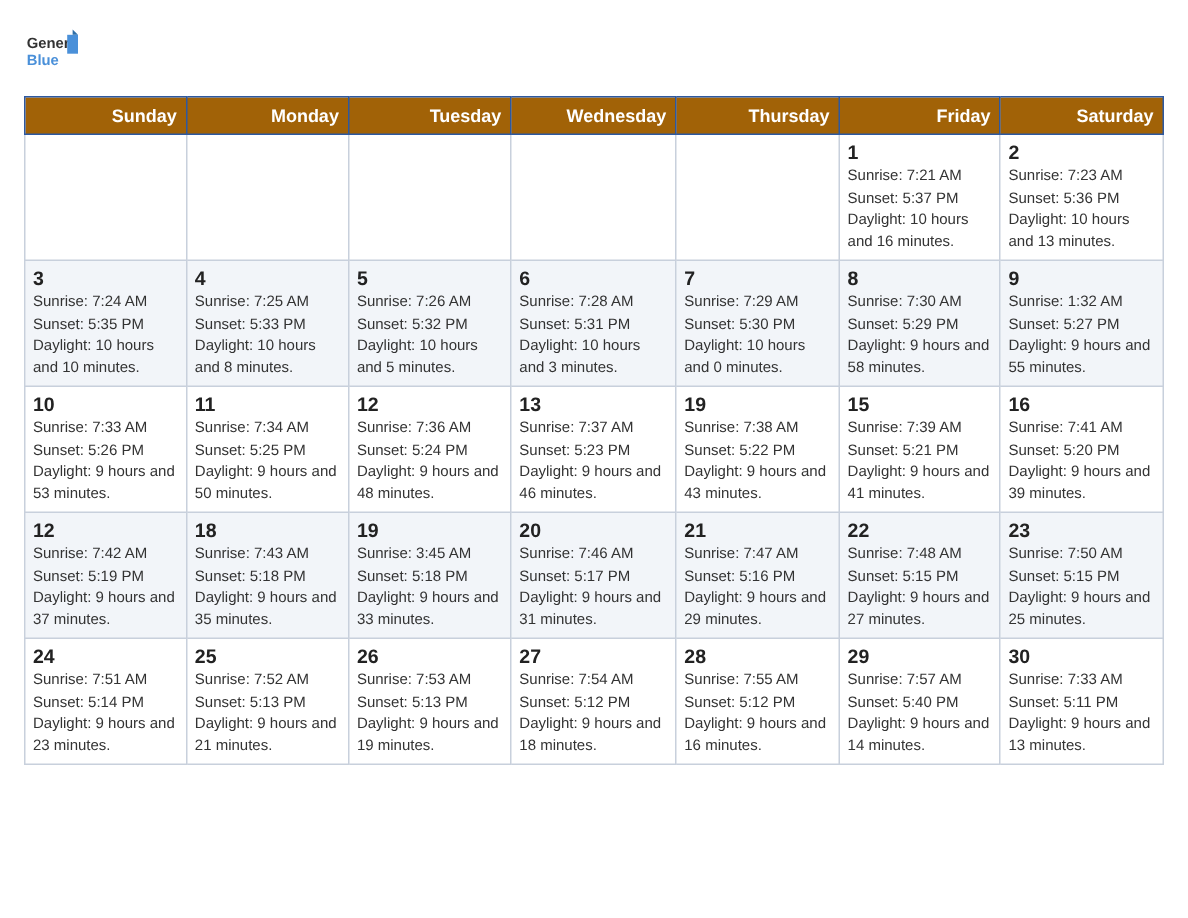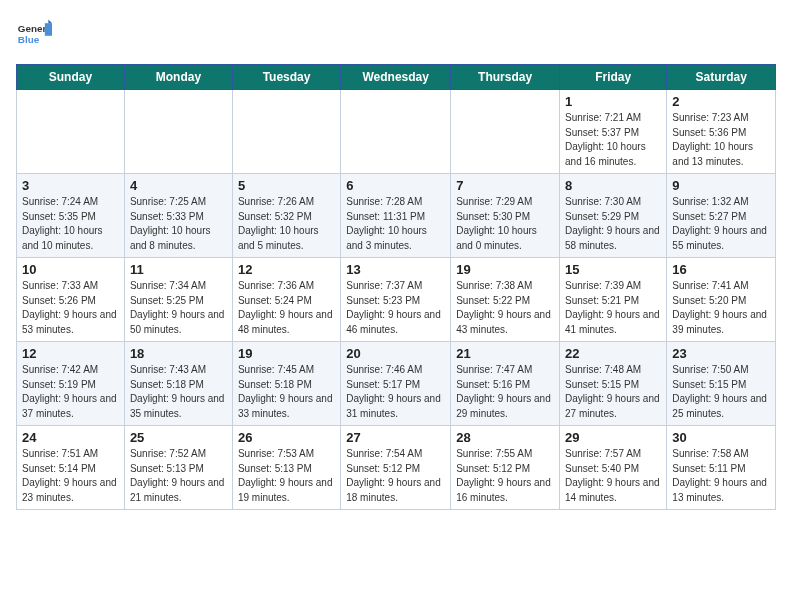--- a/index.html
+++ b/index.html
@@ -36,23 +36,23 @@
     .location {
       font-size: 15px;
       color: #555;
     }
     .calendar {
       width: 100%;
       border-collapse: collapse;
       font-size: 10.5px;
     }
     .calendar th {
-      background: #0f766e;
+      background: #a16207;
       color: #fff;
-      text-align: center;
+      text-align: right;
       padding: 5px 6px;
       font-size: 12px;
       font-weight: bold;
       border: 1px solid #2d58a0;
     }
     .calendar td {
       border: 1px solid #c8d0dc;
       vertical-align: top;
       padding: 4px 5px;
       width: 113px;
@@ -142,21 +142,21 @@
         </td>
         <td>
           <div class="day-number">5</div>
           <div class="day-info">Sunrise: 7:26 AM
 Sunset: 5:32 PM
 Daylight: 10 hours and 5 minutes.</div>
         </td>
         <td>
           <div class="day-number">6</div>
           <div class="day-info">Sunrise: 7:28 AM
-Sunset: 11:31 PM
+Sunset: 5:31 PM
 Daylight: 10 hours and 3 minutes.</div>
         </td>
         <td>
           <div class="day-number">7</div>
           <div class="day-info">Sunrise: 7:29 AM
 Sunset: 5:30 PM
 Daylight: 10 hours and 0 minutes.</div>
         </td>
         <td>
           <div class="day-number">8</div>
@@ -223,21 +223,21 @@
 Daylight: 9 hours and 37 minutes.</div>
         </td>
         <td>
           <div class="day-number">18</div>
           <div class="day-info">Sunrise: 7:43 AM
 Sunset: 5:18 PM
 Daylight: 9 hours and 35 minutes.</div>
         </td>
         <td>
           <div class="day-number">19</div>
-          <div class="day-info">Sunrise: 7:45 AM
+          <div class="day-info">Sunrise: 3:45 AM
 Sunset: 5:18 PM
 Daylight: 9 hours and 33 minutes.</div>
         </td>
         <td>
           <div class="day-number">20</div>
           <div class="day-info">Sunrise: 7:46 AM
 Sunset: 5:17 PM
 Daylight: 9 hours and 31 minutes.</div>
         </td>
         <td>
@@ -291,19 +291,19 @@
 Daylight: 9 hours and 16 minutes.</div>
         </td>
         <td>
           <div class="day-number">29</div>
           <div class="day-info">Sunrise: 7:57 AM
 Sunset: 5:40 PM
 Daylight: 9 hours and 14 minutes.</div>
         </td>
         <td>
           <div class="day-number">30</div>
-          <div class="day-info">Sunrise: 7:58 AM
+          <div class="day-info">Sunrise: 7:33 AM
 Sunset: 5:11 PM
 Daylight: 9 hours and 13 minutes.</div>
         </td>
       </tr>
     </tbody>
 </table>
 
 </body></html>

